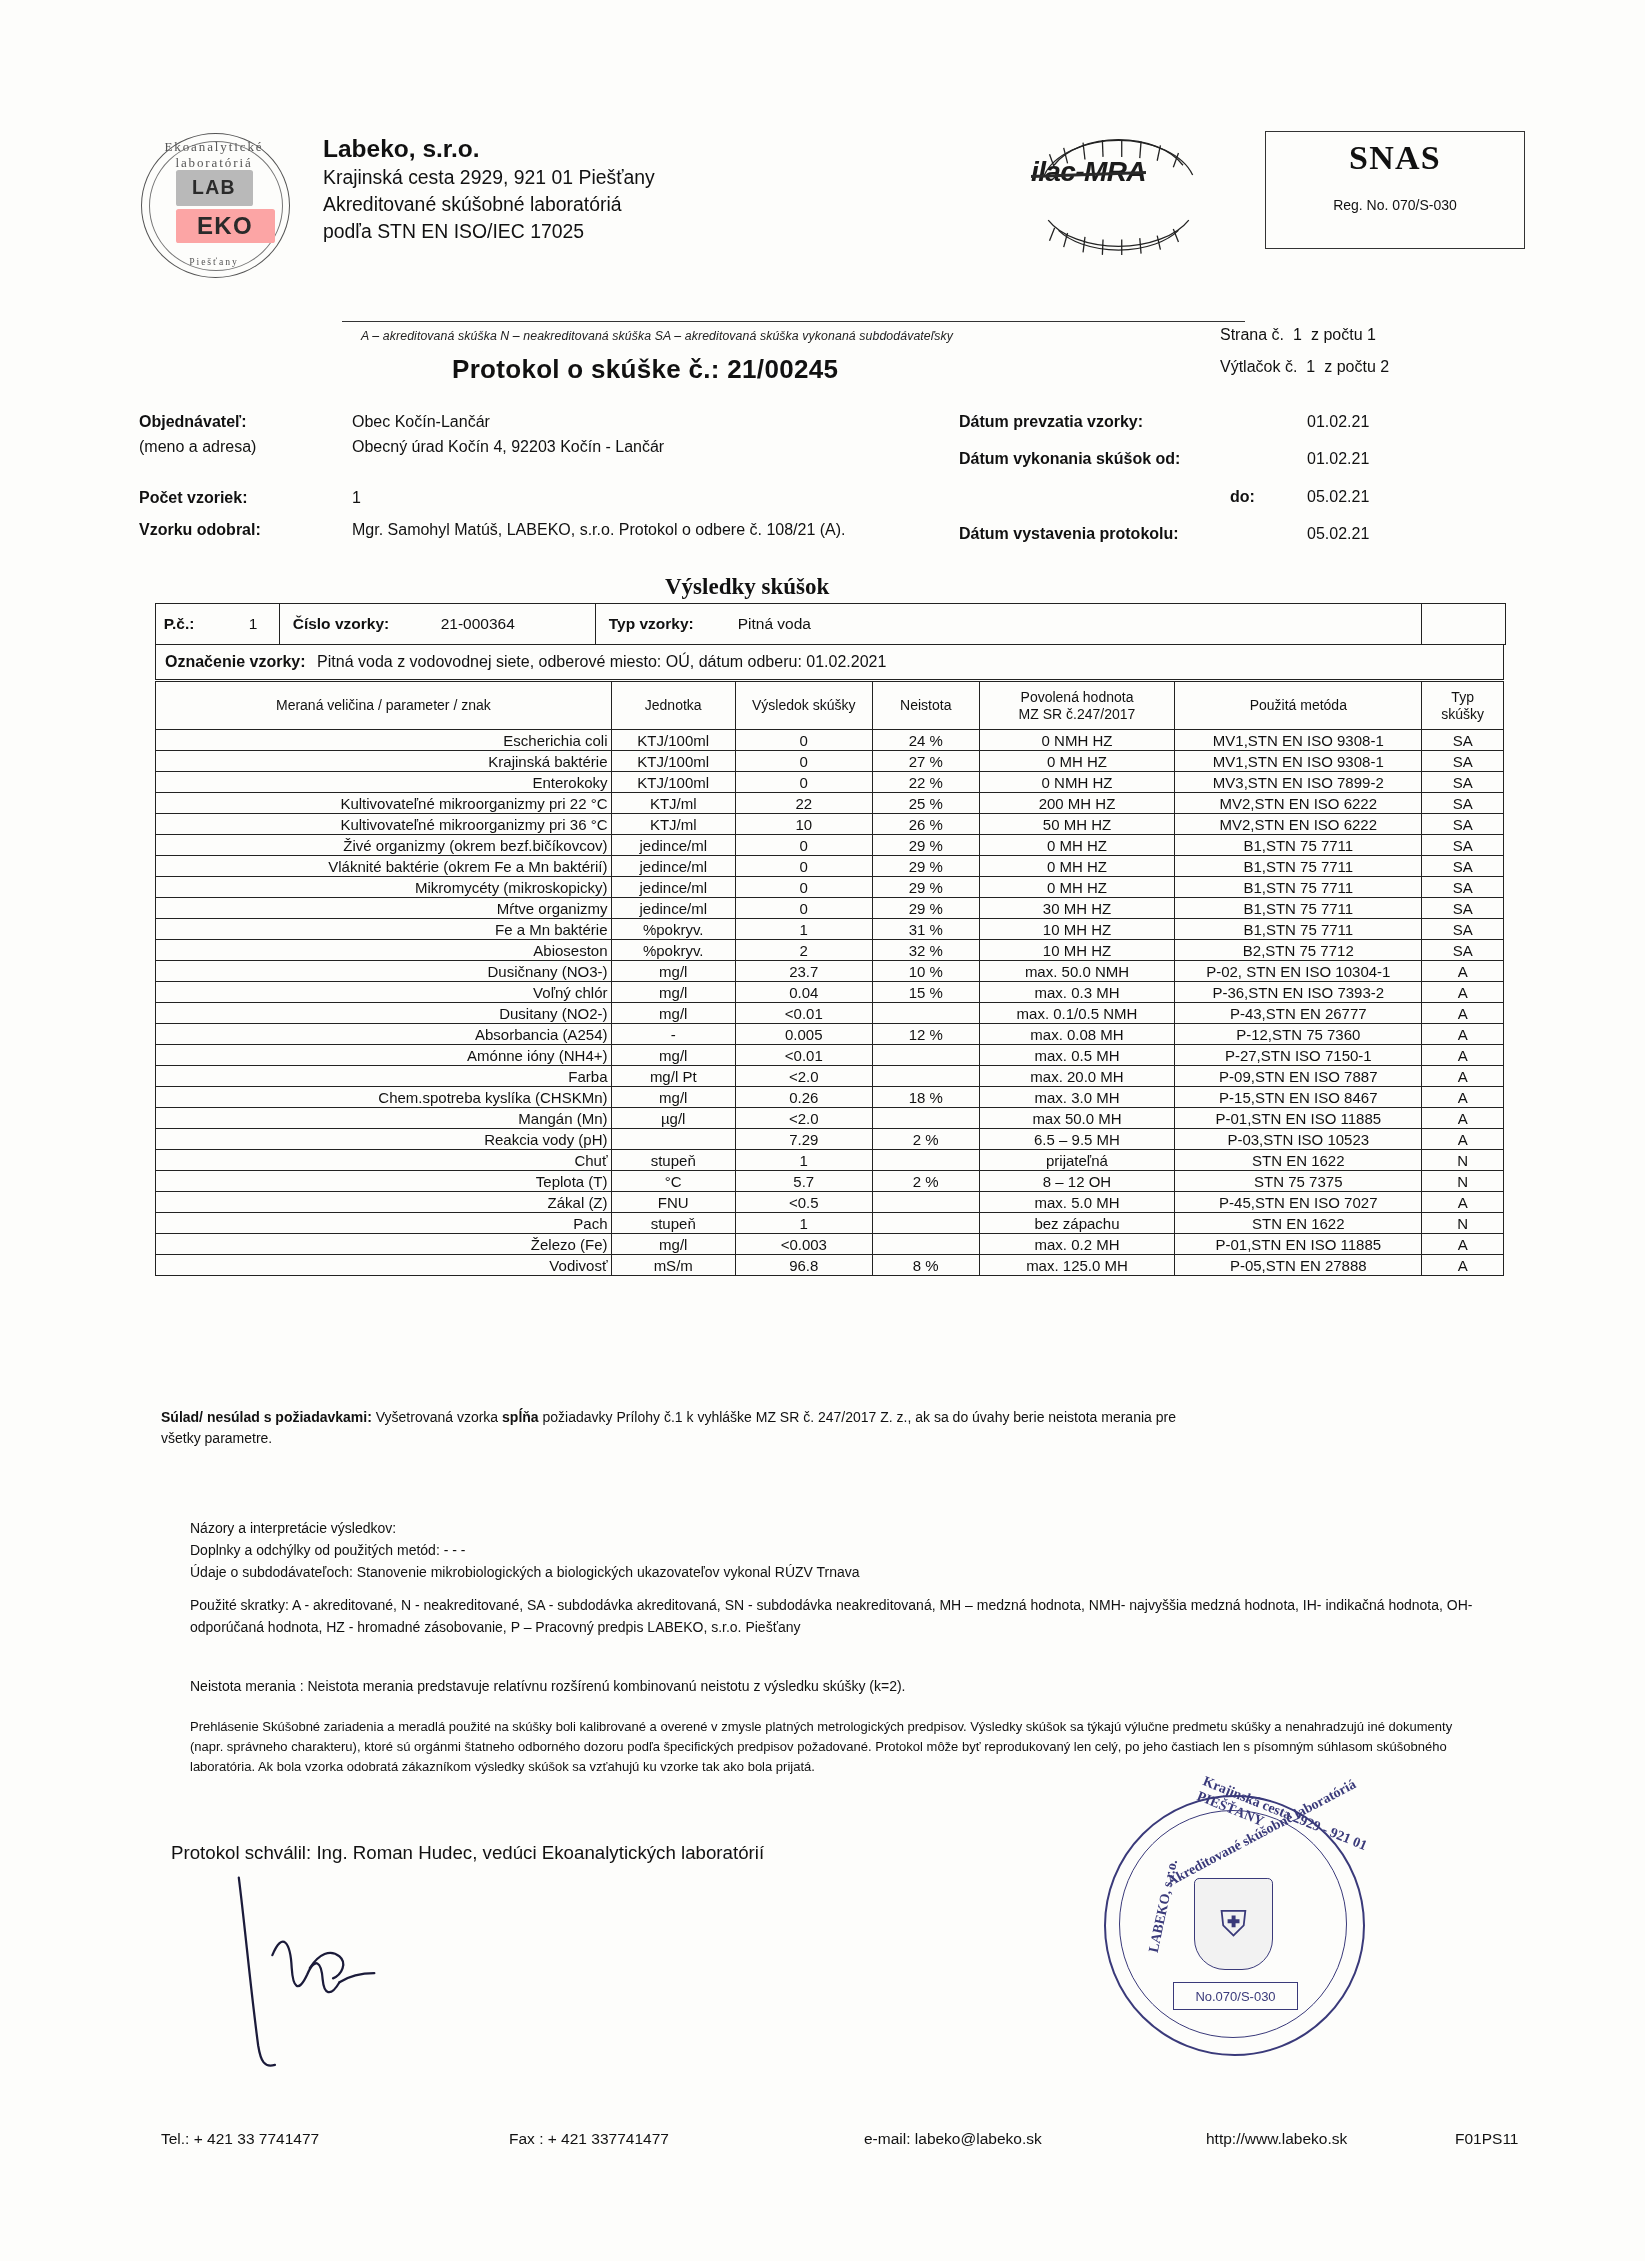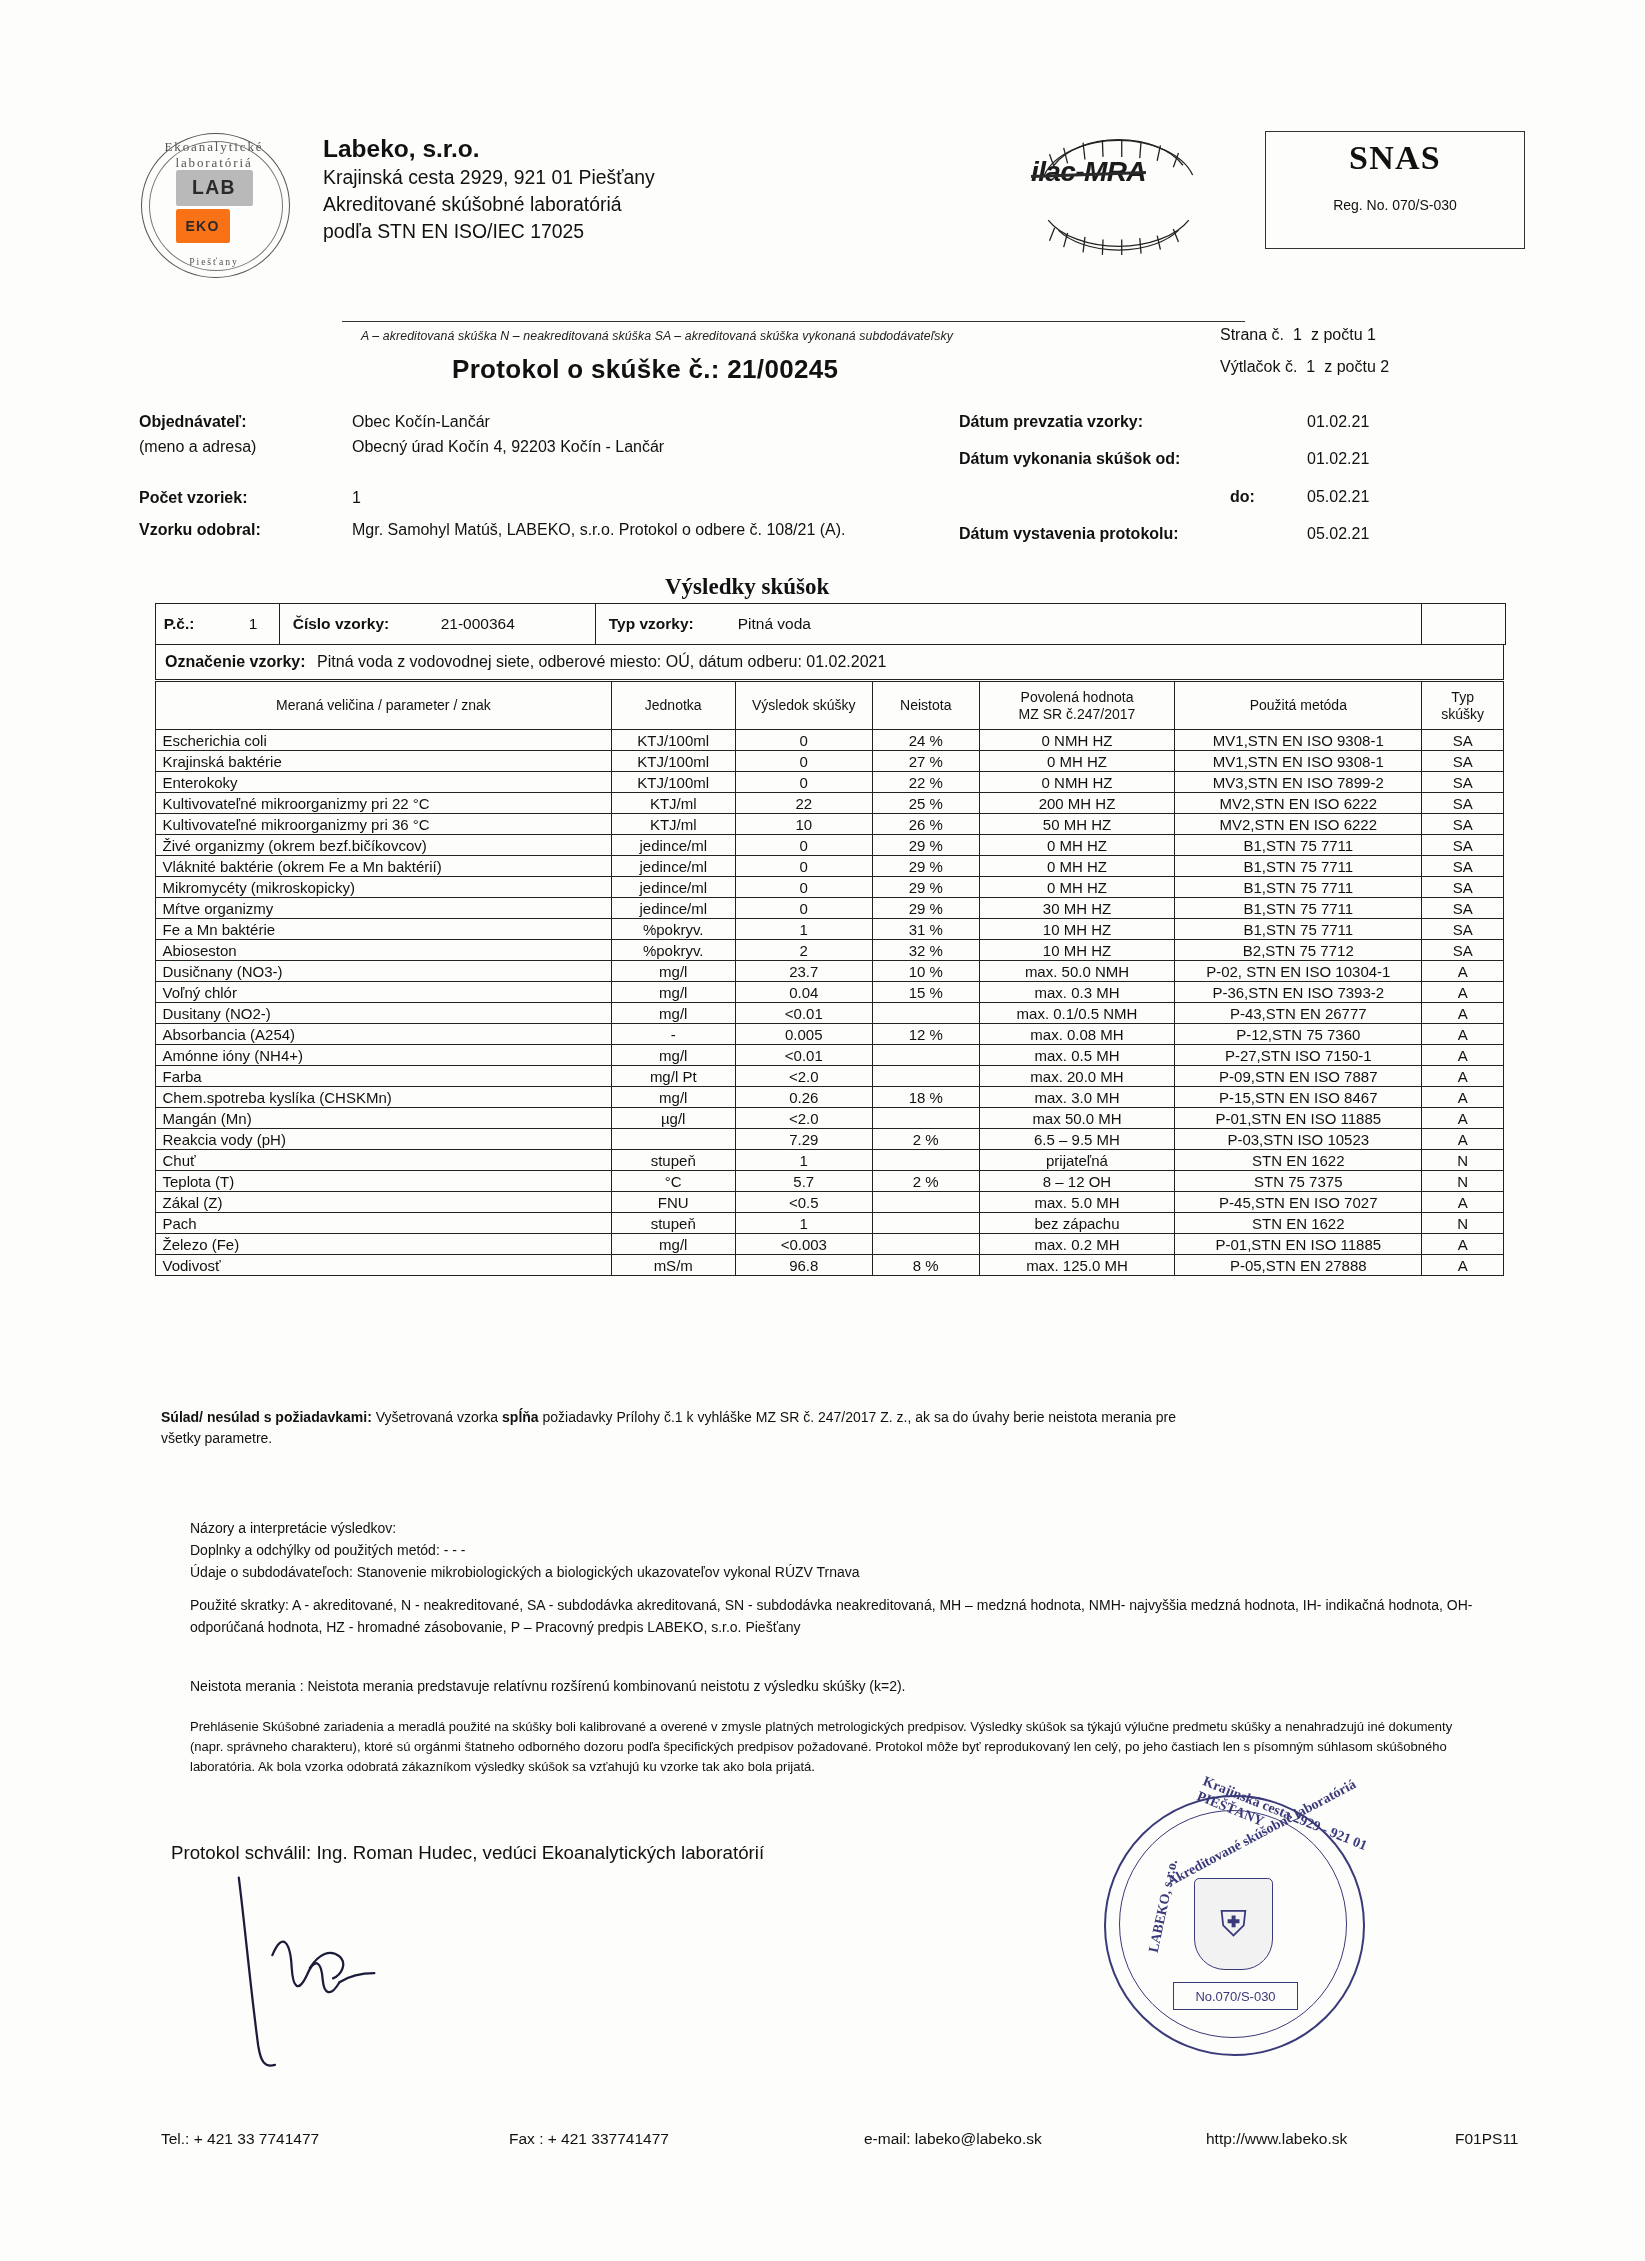--- a/index.html
+++ b/index.html
@@ -56,24 +56,24 @@
     color: #2a2a2a;
     font-size: 19.4px;
     font-weight: bold;
     letter-spacing: 1.3px;
     display: flex; align-items: center; justify-content: center;
     border-radius: 2.6px;
   }
   .lab-stamp .eko-box {
     position: absolute;
     left: 40px; top: 79px;
-    width: 54px; height: 34px;
-    background: #f97316;
+    width: 99px; height: 34px;
+    background: #fca5a5;
     color: #2a2a2a;
-    font-size: 14px;
+    font-size: 24px;
     font-weight: bold;
     letter-spacing: 1.3px;
     display: flex; align-items: center; justify-content: center;
     border-radius: 2.6px;
   }
   .lab-stamp .arc-top {
     position: absolute;
     left: 0; top: 9px;
     width: 157px;
     text-align: center;
@@ -257,21 +257,21 @@
     height: 21px;
     box-sizing: border-box;
   }
   table.results thead th {
     font-size: 14px;
     font-weight: normal;
     text-align: center;
     height: 48px;
     line-height: 17px;
   }
-  table.results td.param { text-align: left; padding-left: 6.5px; margin-left: 40px; }
+  table.results td.param { text-align: right; padding-left: 6.5px; margin-left: 40px; }
   table.results td.c { text-align: center; }
   
   .notes {
     position: absolute;
     left: 161px; top: 1407px;
     width: 1342px;
     font-size: 14px;
     line-height: 20.7px;
   }
   .notes .b { font-weight: bold; }

